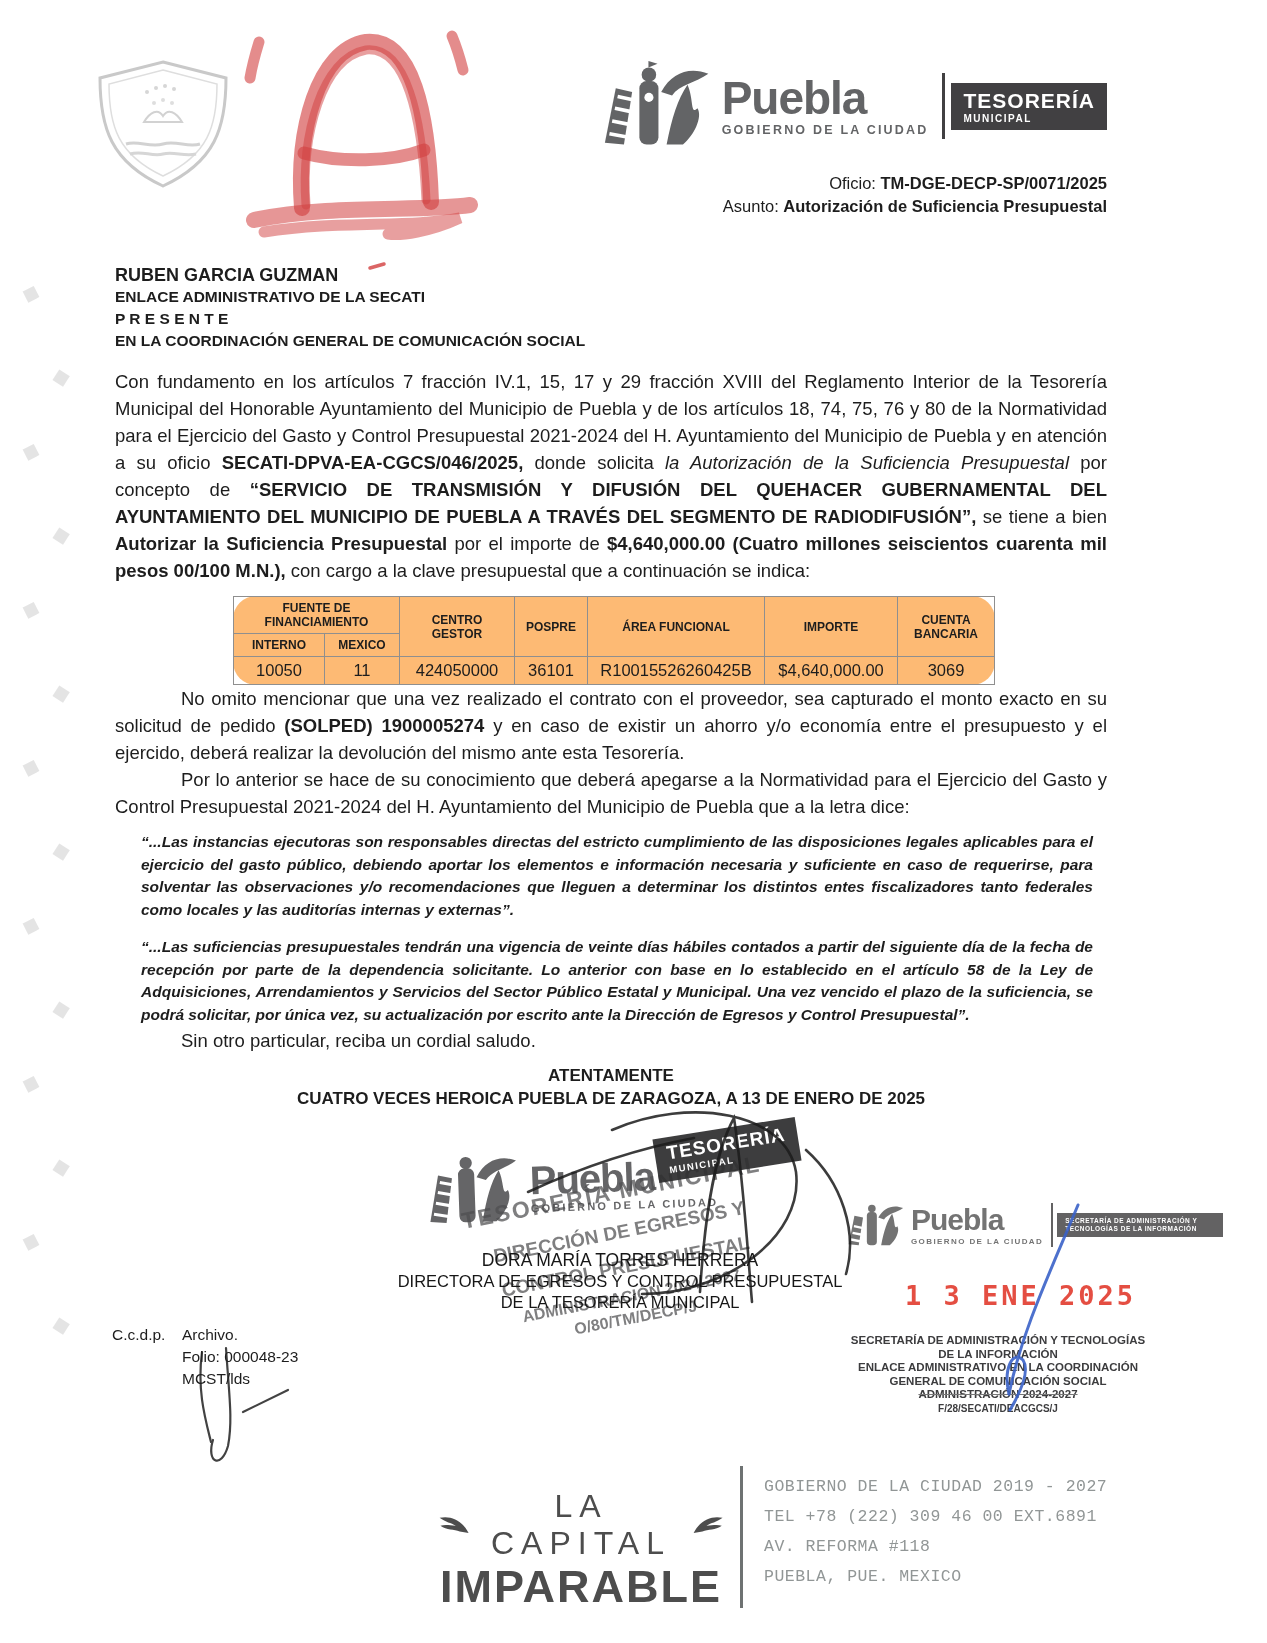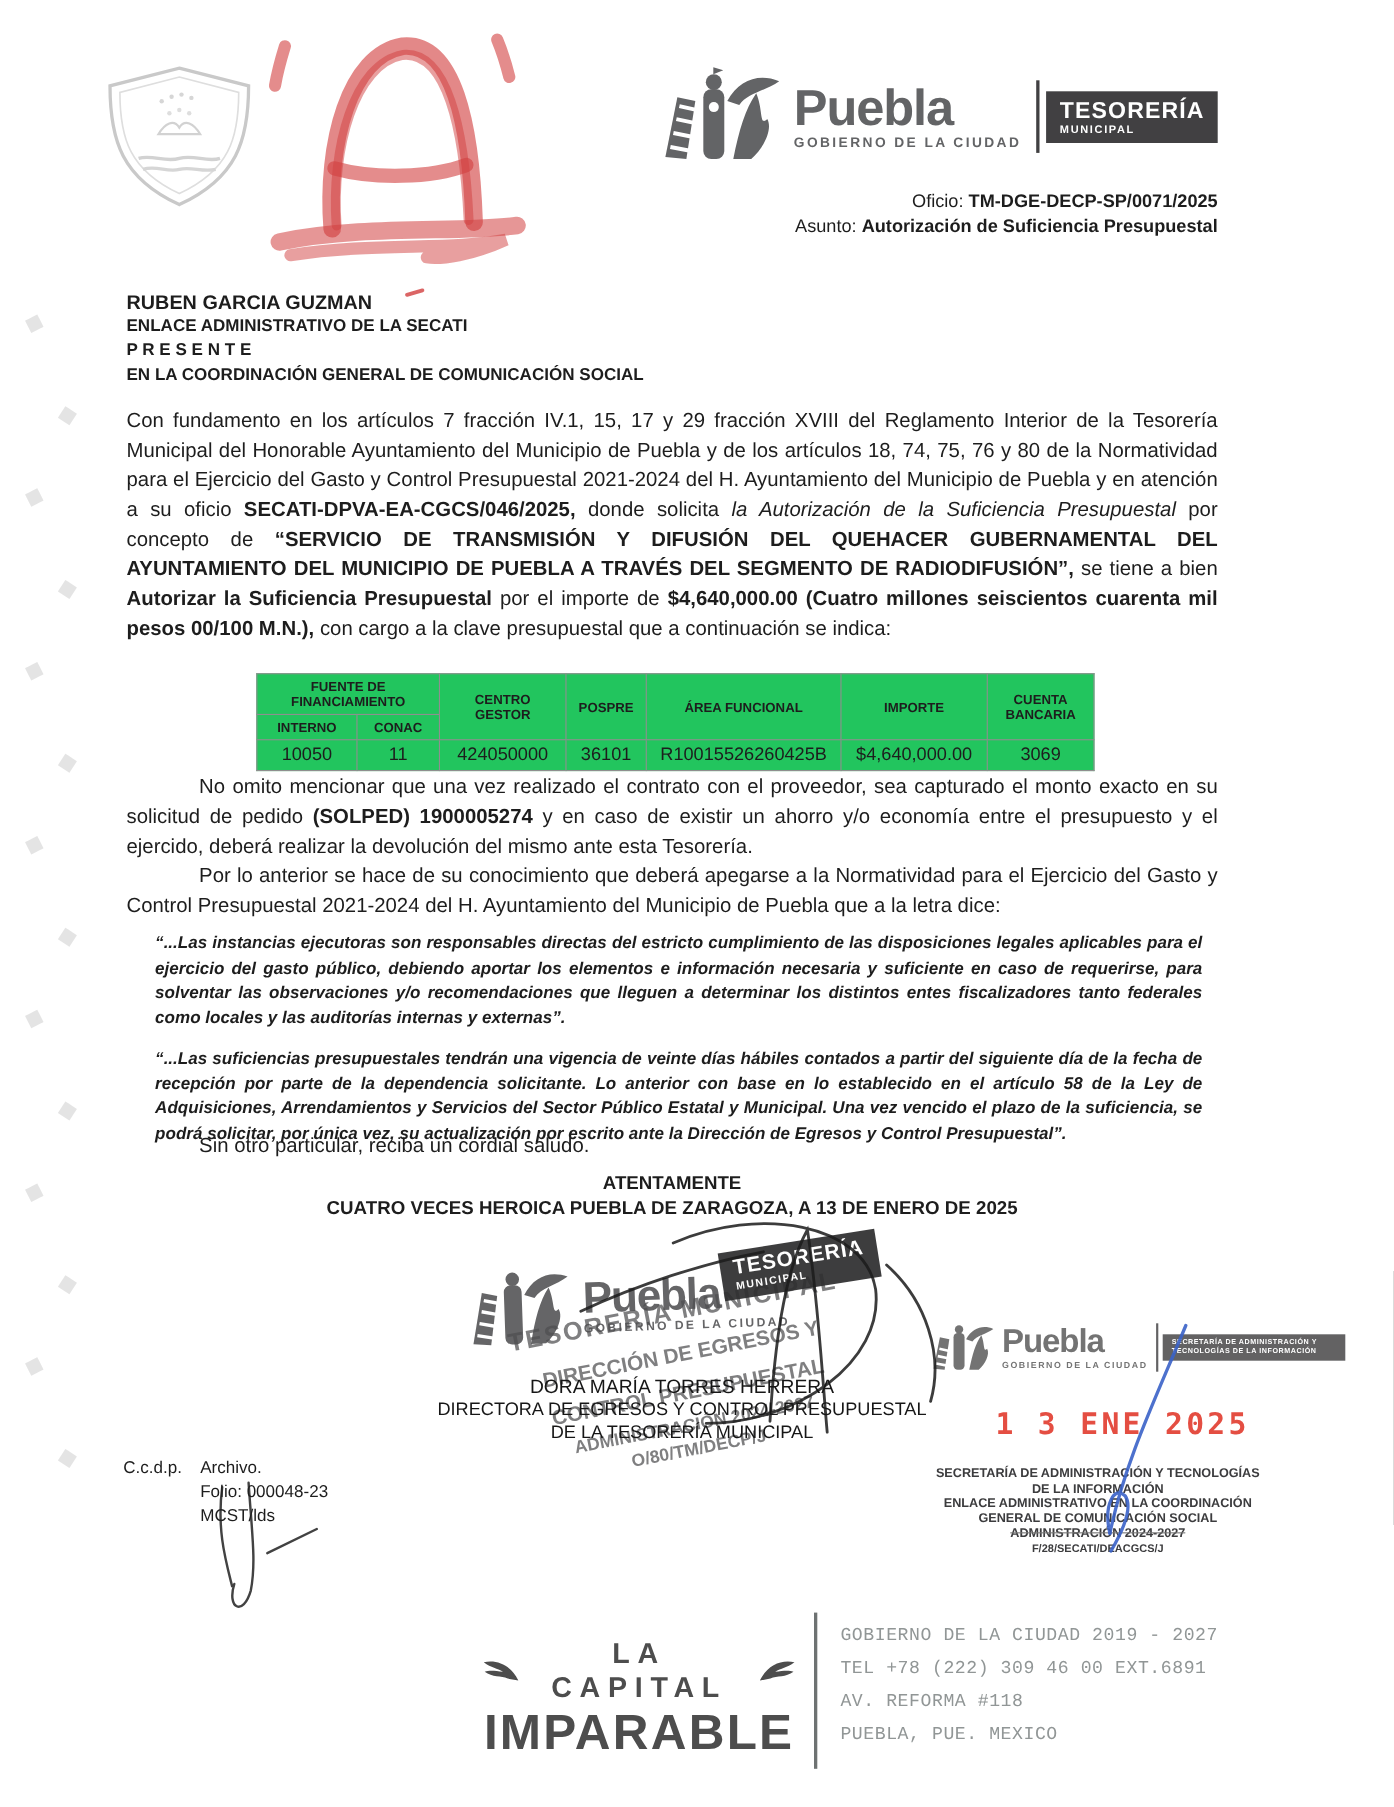--- a/index.html
+++ b/index.html
@@ -38,21 +38,21 @@
   .recipient{font-weight:700;line-height:22px;margin:0 0 16px 0;}
   .recipient .r-name{font-size:18px;}
   .recipient .r-line{font-size:15.5px;}
   p.body-p{font-size:18.5px;line-height:27px;text-align:justify;margin:0;}
   p.body-p.indent{text-indent:66px;}
   .mt1{margin-top:16px;}
   .mt2{margin-top:11px;}
   .quote{font-size:15.5px;font-weight:700;font-style:italic;line-height:22.5px;
     text-align:justify;margin:11px 0 0 26px;width:952px;}
   
-  table.clave{border-collapse:collapse;margin:28px 0 0 118px;background:#22c55e;}
+  table.clave{border-collapse:collapse;margin:12px 0 0 118px;background:#fdba74;border-radius:23px;}
   table.clave th,table.clave td{border:1px solid #8f8f8f;text-align:center;vertical-align:middle;}
   table.clave th{font-size:12px;font-weight:700;padding:4px 5px;line-height:14px;}
   table.clave td{font-size:16.5px;padding:4px 5px;}
   .w-int{width:80px;} .w-con{width:64px;} .w-cen{width:104px;} .w-pos{width:62px;}
   .w-are{width:166px;} .w-imp{width:122px;} .w-cue{width:86px;}
   
   .closing{position:absolute;left:181px;top:1030px;font-size:18.5px;z-index:1;}
   .atent{position:absolute;left:115px;top:1064px;width:992px;text-align:center;
     font-weight:700;font-size:17px;line-height:23px;z-index:1;}
   
@@ -86,21 +86,21 @@
   .date-stamp{position:absolute;left:905px;top:1280px;z-index:3;
     font-family:"DejaVu Sans Mono", monospace;font-weight:700;font-size:27px;
     letter-spacing:3px;color:#e23b2e;opacity:.9;}
   .right-stamp-text{position:absolute;left:833px;top:1334px;width:330px;z-index:2;
     text-align:center;font-weight:700;color:#3c3c3e;font-size:11.5px;line-height:13.5px;}
   .right-stamp-text .strike{text-decoration:line-through;text-decoration-color:#777;}
   .right-stamp-text .tiny{font-size:10px;}
   
   .cap-logo{position:absolute;left:438px;top:1488px;width:286px;text-align:center;color:#4d4d4d;z-index:1;}
   .cap-row{display:flex;align-items:center;justify-content:center;gap:6px;}
-  .cap1{font-size:26px;font-weight:700;letter-spacing:7px;}
+  .cap1{font-size:32px;font-weight:400;letter-spacing:7px;}
   .cap2{font-size:45px;font-weight:800;letter-spacing:2px;line-height:1.1;}
   .divider{position:absolute;left:740px;top:1466px;width:2.5px;height:142px;background:#6e7272;z-index:1;}
   .contact{position:absolute;left:764px;top:1472px;z-index:1;
     font-family:"Liberation Mono", monospace;font-size:16.5px;line-height:30px;
     color:#919696;letter-spacing:.5px;white-space:nowrap;}
   
   .ink{position:absolute;left:0;top:0;z-index:5;pointer-events:none;}
 </style>
 </head>
 <body>
@@ -182,21 +182,21 @@
           <tr>
         <th colspan="2">FUENTE DE FINANCIAMIENTO</th>
         <th rowspan="2" class="w-cen">CENTRO GESTOR</th>
         <th rowspan="2" class="w-pos">POSPRE</th>
         <th rowspan="2" class="w-are">ÁREA FUNCIONAL</th>
         <th rowspan="2" class="w-imp">IMPORTE</th>
         <th rowspan="2" class="w-cue">CUENTA BANCARIA</th>
       </tr>
       <tr>
         <th class="w-int">INTERNO</th>
-        <th class="w-con">CONAC</th>
+        <th class="w-con">MEXICO</th>
       </tr>
       <tr>
         <td>10050</td>
         <td>11</td>
         <td>424050000</td>
         <td>36101</td>
         <td>R10015526260425B</td>
         <td>$4,640,000.00</td>
         <td>3069</td>
       </tr>

